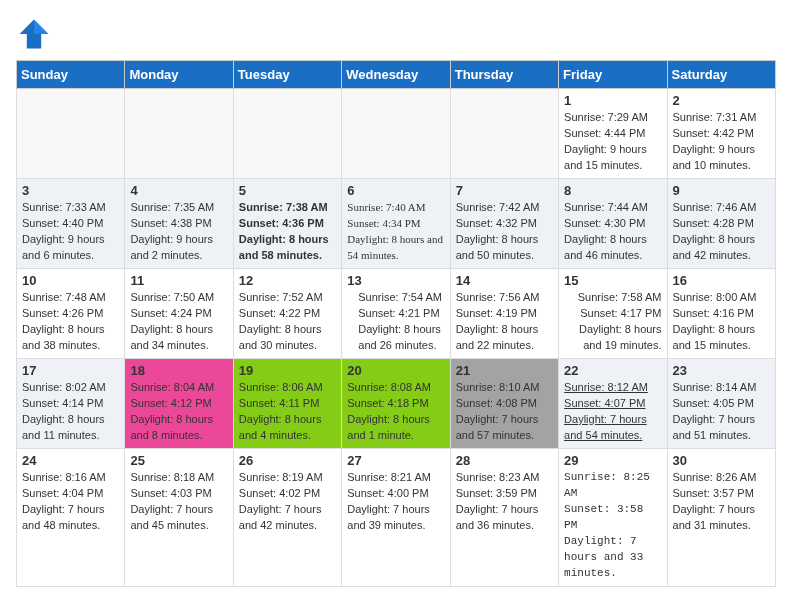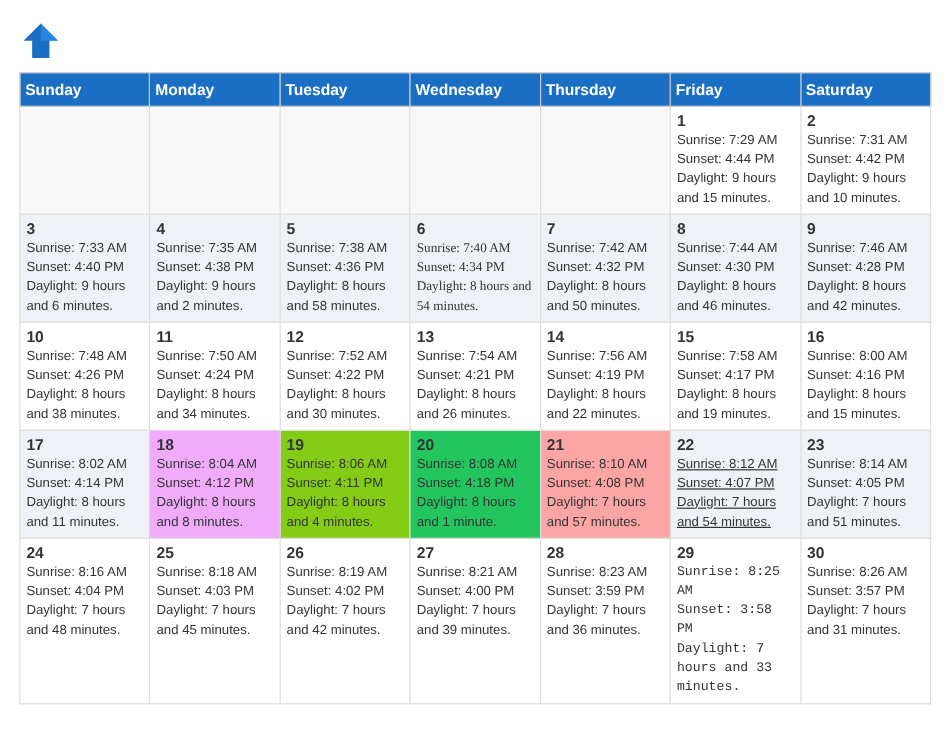--- a/index.html
+++ b/index.html
@@ -153,21 +153,21 @@
 Daylight: 9 hours and 6 minutes.</div>
         </td>
         <td style="background: rgb(238, 242, 247);">
           <span class="day-num">4</span>
           <div class="day-info" style="white-space: pre-line;">Sunrise: 7:35 AM
 Sunset: 4:38 PM
 Daylight: 9 hours and 2 minutes.</div>
         </td>
         <td style="background: rgb(238, 242, 247);">
           <span class="day-num">5</span>
-          <div class="day-info" style="white-space: pre-line;">Sunrise: 7:38 AM
+          <div class="day-info" style="white-space: pre-line; font-weight: bold;">Sunrise: 7:38 AM
 Sunset: 4:36 PM
 Daylight: 8 hours and 58 minutes.</div>
         </td>
         <td style="background: rgb(238, 242, 247);">
           <span class="day-num">6</span>
           <div class="day-info" style="white-space: pre-line; font-family: Liberation Serif, serif;">Sunrise: 7:40 AM
 Sunset: 4:34 PM
 Daylight: 8 hours and 54 minutes.</div>
         </td>
         <td style="background: rgb(238, 242, 247);">
@@ -203,69 +203,69 @@
 Daylight: 8 hours and 34 minutes.</div>
         </td>
         <td>
           <span class="day-num">12</span>
           <div class="day-info" style="white-space: pre-line;">Sunrise: 7:52 AM
 Sunset: 4:22 PM
 Daylight: 8 hours and 30 minutes.</div>
         </td>
         <td>
           <span class="day-num">13</span>
-          <div class="day-info" style="white-space: pre-line;">Sunrise: 7:54 AM
+          <div class="day-info" style="white-space: pre-line; margin-left: 11px;">Sunrise: 7:54 AM
 Sunset: 4:21 PM
 Daylight: 8 hours and 26 minutes.</div>
         </td>
         <td>
           <span class="day-num">14</span>
           <div class="day-info" style="white-space: pre-line;">Sunrise: 7:56 AM
 Sunset: 4:19 PM
 Daylight: 8 hours and 22 minutes.</div>
         </td>
         <td>
           <span class="day-num">15</span>
-          <div class="day-info" style="white-space: pre-line;">Sunrise: 7:58 AM
+          <div class="day-info" style="white-space: pre-line; text-align: right;">Sunrise: 7:58 AM
 Sunset: 4:17 PM
 Daylight: 8 hours and 19 minutes.</div>
         </td>
         <td>
           <span class="day-num">16</span>
           <div class="day-info" style="white-space: pre-line;">Sunrise: 8:00 AM
 Sunset: 4:16 PM
 Daylight: 8 hours and 15 minutes.</div>
         </td>
       </tr>
       <tr>
         <td style="background: rgb(238, 242, 247);">
           <span class="day-num">17</span>
           <div class="day-info" style="white-space: pre-line;">Sunrise: 8:02 AM
 Sunset: 4:14 PM
 Daylight: 8 hours and 11 minutes.</div>
         </td>
-        <td style="background: #f0abfc;">
+        <td style="background: #ec4899;">
           <span class="day-num">18</span>
           <div class="day-info" style="white-space: pre-line;">Sunrise: 8:04 AM
 Sunset: 4:12 PM
 Daylight: 8 hours and 8 minutes.</div>
         </td>
         <td style="background: #84cc16;">
           <span class="day-num">19</span>
           <div class="day-info" style="white-space: pre-line;">Sunrise: 8:06 AM
 Sunset: 4:11 PM
 Daylight: 8 hours and 4 minutes.</div>
         </td>
-        <td style="background: #22c55e;">
+        <td style="background: #84cc16;">
           <span class="day-num">20</span>
           <div class="day-info" style="white-space: pre-line;">Sunrise: 8:08 AM
 Sunset: 4:18 PM
 Daylight: 8 hours and 1 minute.</div>
         </td>
-        <td style="background: #fca5a5;">
+        <td style="background: #a3a3a3;">
           <span class="day-num">21</span>
           <div class="day-info" style="white-space: pre-line;">Sunrise: 8:10 AM
 Sunset: 4:08 PM
 Daylight: 7 hours and 57 minutes.</div>
         </td>
         <td style="background: rgb(238, 242, 247);">
           <span class="day-num">22</span>
           <div class="day-info" style="white-space: pre-line; text-decoration: underline;">Sunrise: 8:12 AM
 Sunset: 4:07 PM
 Daylight: 7 hours and 54 minutes.</div>

